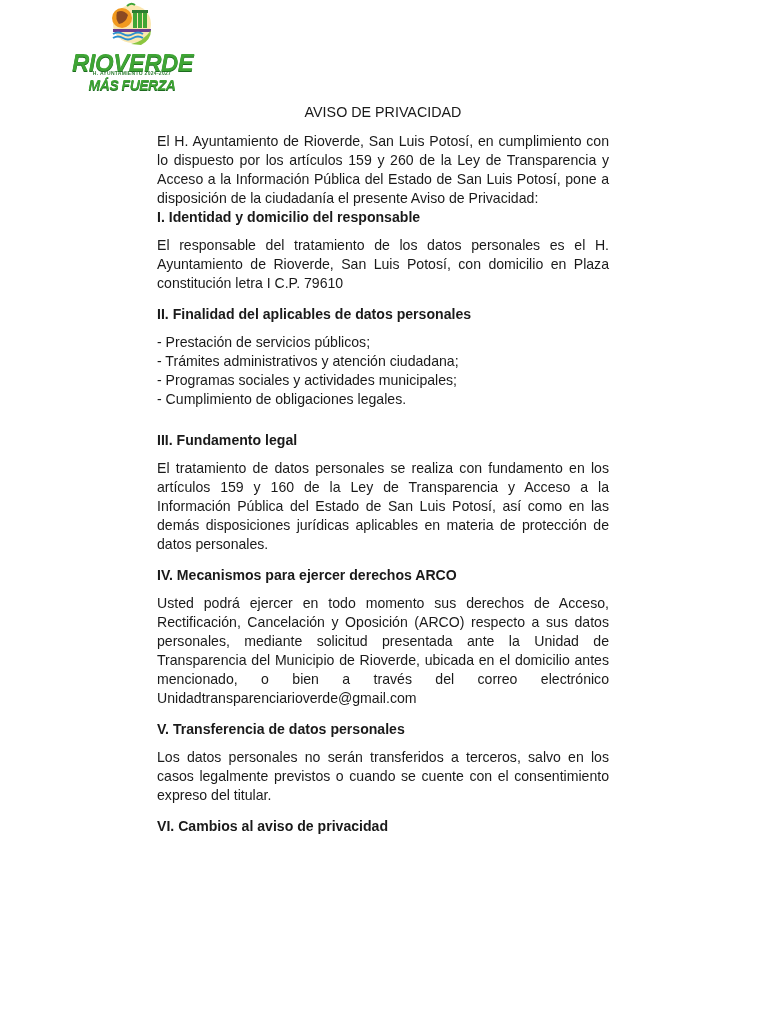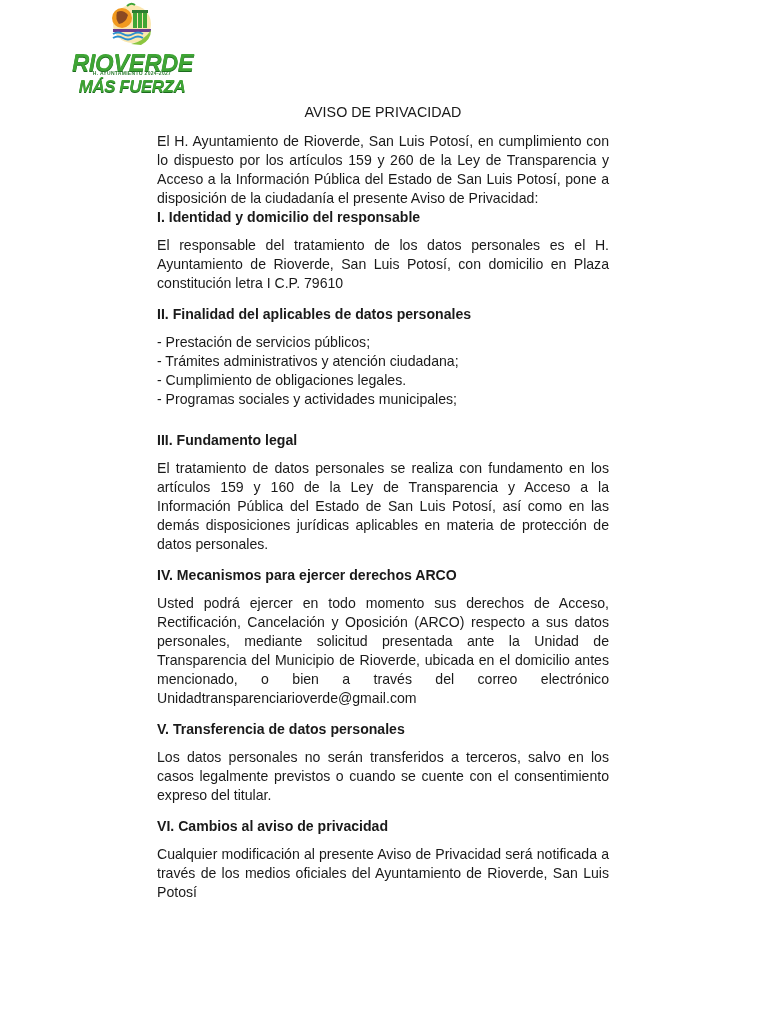--- a/index.html
+++ b/index.html
@@ -4,21 +4,21 @@
   <style>
     html, body { margin: 0; padding: 0; background: #ffffff; }
     body { width: 769px; height: 1024px; position: relative; overflow: hidden;
            font-family: "Liberation Sans", sans-serif; color: #1a1a1a; }
     .logo { position: absolute; left: 72px; top: 2px; width: 120px; height: 92px; }
     .logo-emblem { position: absolute; left: 33px; top: 0; width: 54px; height: 46px; }
     .logo-word { position: absolute; left: 0; width: 120px; text-align: center;
                  font-weight: bold; font-style: italic; color: #3fa535;
                  letter-spacing: -0.5px; text-shadow: 0 1px 0 #1c6b1f; }
     .logo-word.w1 { top: 47px; font-size: 24px; }
-    .logo-word.w2 { top: 75px; font-size: 17px; }
+    .logo-word.w2 { top: 75px; font-size: 14px; }
     .logo-sub { position: absolute; left: 0; top: 68px; width: 120px; text-align: center;
                 font-size: 5px; font-weight: bold; color: #2e7d32; letter-spacing: 0.3px; }
     .content { position: absolute; left: 157px; top: 103px; width: 452px; font-size: 14.1px; line-height: 19px; }
     .title { text-align: center; font-size: 14.3px; margin: 0 0 10px 0; }
     p { margin: 0; text-align: justify; }
     .h { font-weight: bold; margin: 0 0 9px 0; }
     .gap { margin-bottom: 12px; }
     ul.items { list-style: none; margin: 0 0 22px 0; padding: 0; }
     ul.items li { line-height: 19px; }
     .last-line { text-align-last: justify; }
@@ -50,29 +50,28 @@
   <div class="title">AVISO DE PRIVACIDAD</div>
   <p>El H. Ayuntamiento de Rioverde, San Luis Potosí, en cumplimiento con lo dispuesto por los artículos 159 y 260 de la Ley de Transparencia y Acceso a la Información Pública del Estado de San Luis Potosí, pone a disposición de la ciudadanía el presente Aviso de Privacidad:</p>
 
   <div class="h">I. Identidad y domicilio del responsable</div>
   <p class="gap">El responsable del tratamiento de los datos personales es el H. Ayuntamiento de Rioverde, San Luis Potosí, con domicilio en Plaza constitución letra I C.P. 79610</p>
 
   <div class="h">II. Finalidad del aplicables de datos personales</div>
   <ul class="items">
     <li>- Prestación de servicios públicos;</li>
     <li>- Trámites administrativos y atención ciudadana;</li>
+    <li>- Programas sociales y actividades municipales;</li>
     <li>- Cumplimiento de obligaciones legales.</li>
-    <li>- Programas sociales y actividades municipales;</li>
   </ul>
 
   <div class="h">III. Fundamento legal</div>
   <p class="gap">El tratamiento de datos personales se realiza con fundamento en los artículos 159 y 160 de la Ley de Transparencia y Acceso a la Información Pública del Estado de San Luis Potosí, así como en las demás disposiciones jurídicas aplicables en materia de protección de datos personales.</p>
 
   <div class="h">IV. Mecanismos para ejercer derechos ARCO</div>
   <p class="last-line">Usted podrá ejercer en todo momento sus derechos de Acceso, Rectificación, Cancelación y Oposición (ARCO) respecto a sus datos personales, mediante solicitud presentada ante la Unidad de Transparencia del Municipio de Rioverde, ubicada en el domicilio antes mencionado, o bien a través del correo electrónico</p>
   <p class="gap">Unidadtransparenciarioverde@gmail.com</p>
 
   <div class="h">V. Transferencia de datos personales</div>
   <p class="gap">Los datos personales no serán transferidos a terceros, salvo en los casos legalmente previstos o cuando se cuente con el consentimiento expreso del titular.</p>
 
   <div class="h">VI. Cambios al aviso de privacidad</div>
-  <p>Cualquier modificación al presente Aviso de Privacidad será notificada a través de los medios oficiales del Ayuntamiento de Rioverde, San Luis Potosí</p>
 </div>
 
 </body></html>

